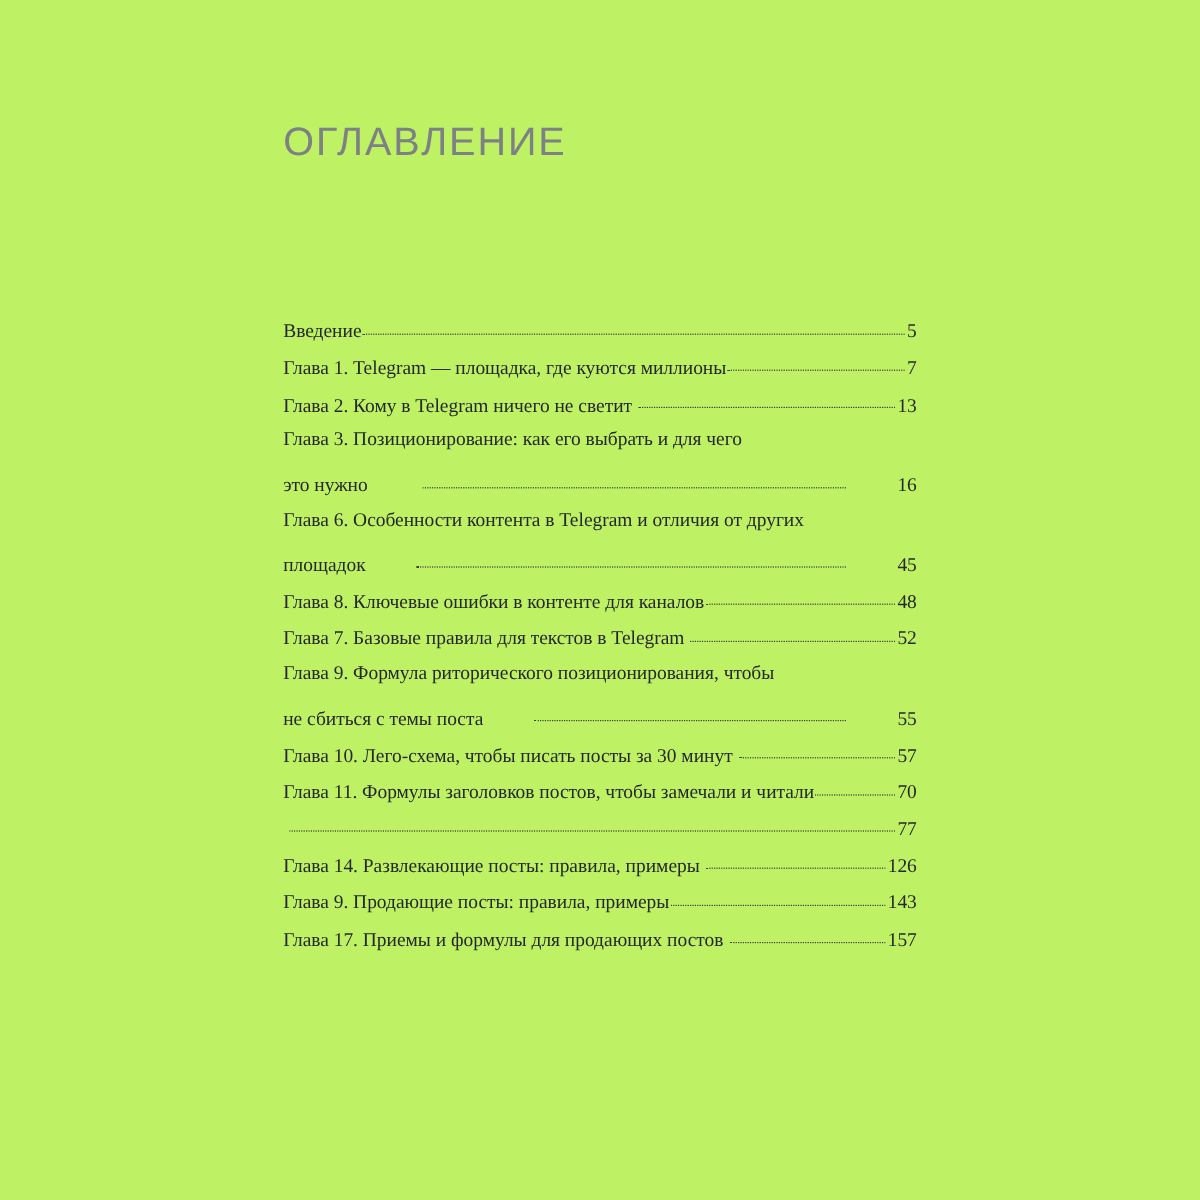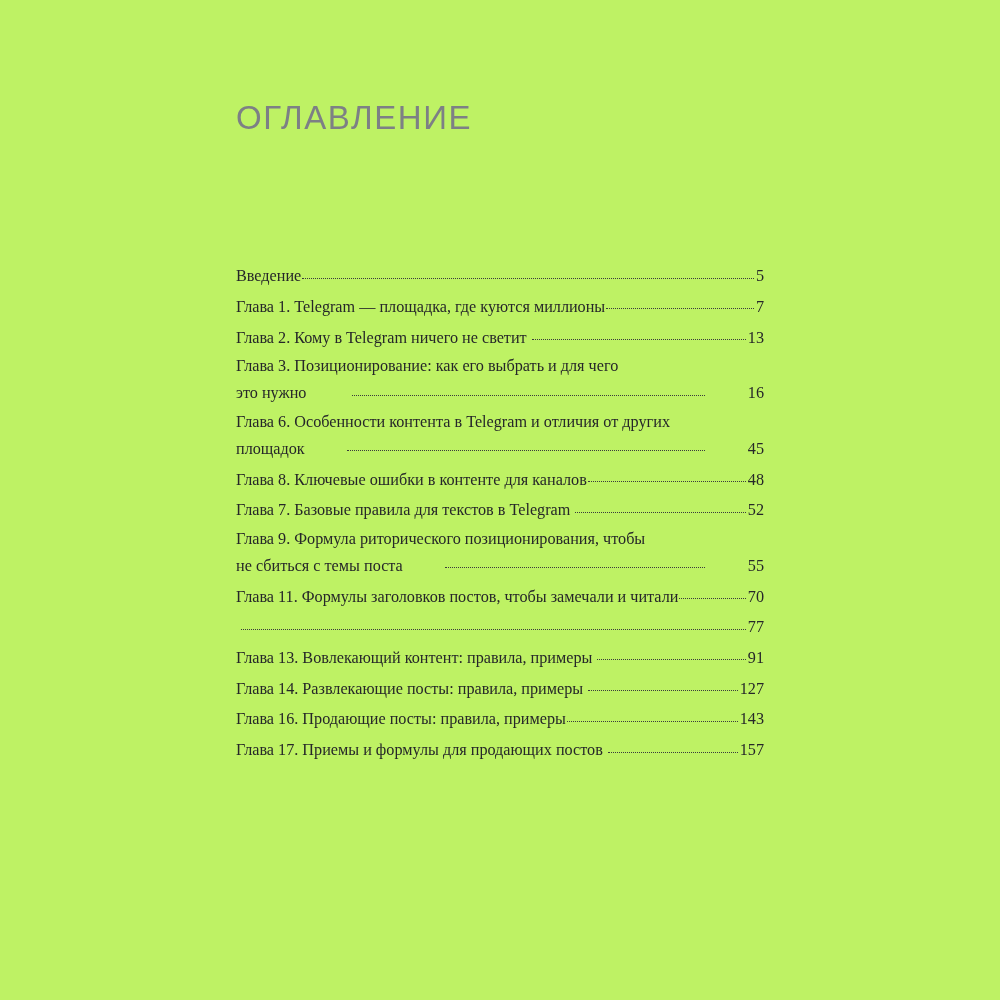--- a/index.html
+++ b/index.html
@@ -92,21 +92,21 @@
   .page-num {
     flex: 0 0 auto;
     white-space: pre;
     text-align: right;
     color: #262729;
     padding-left: 1px;
   }
 
   
   .toc-line + .toc-line {
-    margin-top: 6px;
+    margin-top: 17px;
     gap: 41px;
   }
 </style>
 </head>
 <body>
 
 <div class="page">
 
   <div class="toc-title">ОГЛАВЛЕНИЕ</div>
 
@@ -173,48 +173,48 @@
           <span class="entry-text">Глава 9. Формула риторического позиционирования, чтобы</span>
         </div>
         <div class="toc-line">
           <span class="entry-text">не сбиться с темы поста</span>
           <span class="leader"></span>
           <span class="page-num">55</span>
         </div>
       </div>
       <div class="toc-entry">
         <div class="toc-line">
+          <span class="entry-text">Глава 10. Лего-схема, чтобы писать посты за 30 минут</span>
+          <span class="leader gap"></span>
+          <span class="page-num">57</span>
+        </div>
+      </div>
+      <div class="toc-entry">
+        <div class="toc-line">
           <span class="entry-text">Глава 11. Формулы заголовков постов, чтобы замечали и читали</span>
           <span class="leader"></span>
           <span class="page-num">70</span>
         </div>
       </div>
       <div class="toc-entry">
         <div class="toc-line">
           <span class="leader gap"></span>
           <span class="page-num">77</span>
         </div>
       </div>
       <div class="toc-entry">
         <div class="toc-line">
-          <span class="entry-text">Глава 13. Вовлекающий контент: правила, примеры</span>
-          <span class="leader gap"></span>
-          <span class="page-num">91</span>
-        </div>
-      </div>
-      <div class="toc-entry">
-        <div class="toc-line">
           <span class="entry-text">Глава 14. Развлекающие посты: правила, примеры</span>
           <span class="leader gap"></span>
-          <span class="page-num">127</span>
-        </div>
-      </div>
-      <div class="toc-entry">
-        <div class="toc-line">
-          <span class="entry-text">Глава 16. Продающие посты: правила, примеры</span>
+          <span class="page-num">126</span>
+        </div>
+      </div>
+      <div class="toc-entry">
+        <div class="toc-line">
+          <span class="entry-text">Глава 9. Продающие посты: правила, примеры</span>
           <span class="leader"></span>
           <span class="page-num">143</span>
         </div>
       </div>
       <div class="toc-entry">
         <div class="toc-line">
           <span class="entry-text">Глава 17. Приемы и формулы для продающих постов</span>
           <span class="leader gap"></span>
           <span class="page-num">157</span>
         </div>

